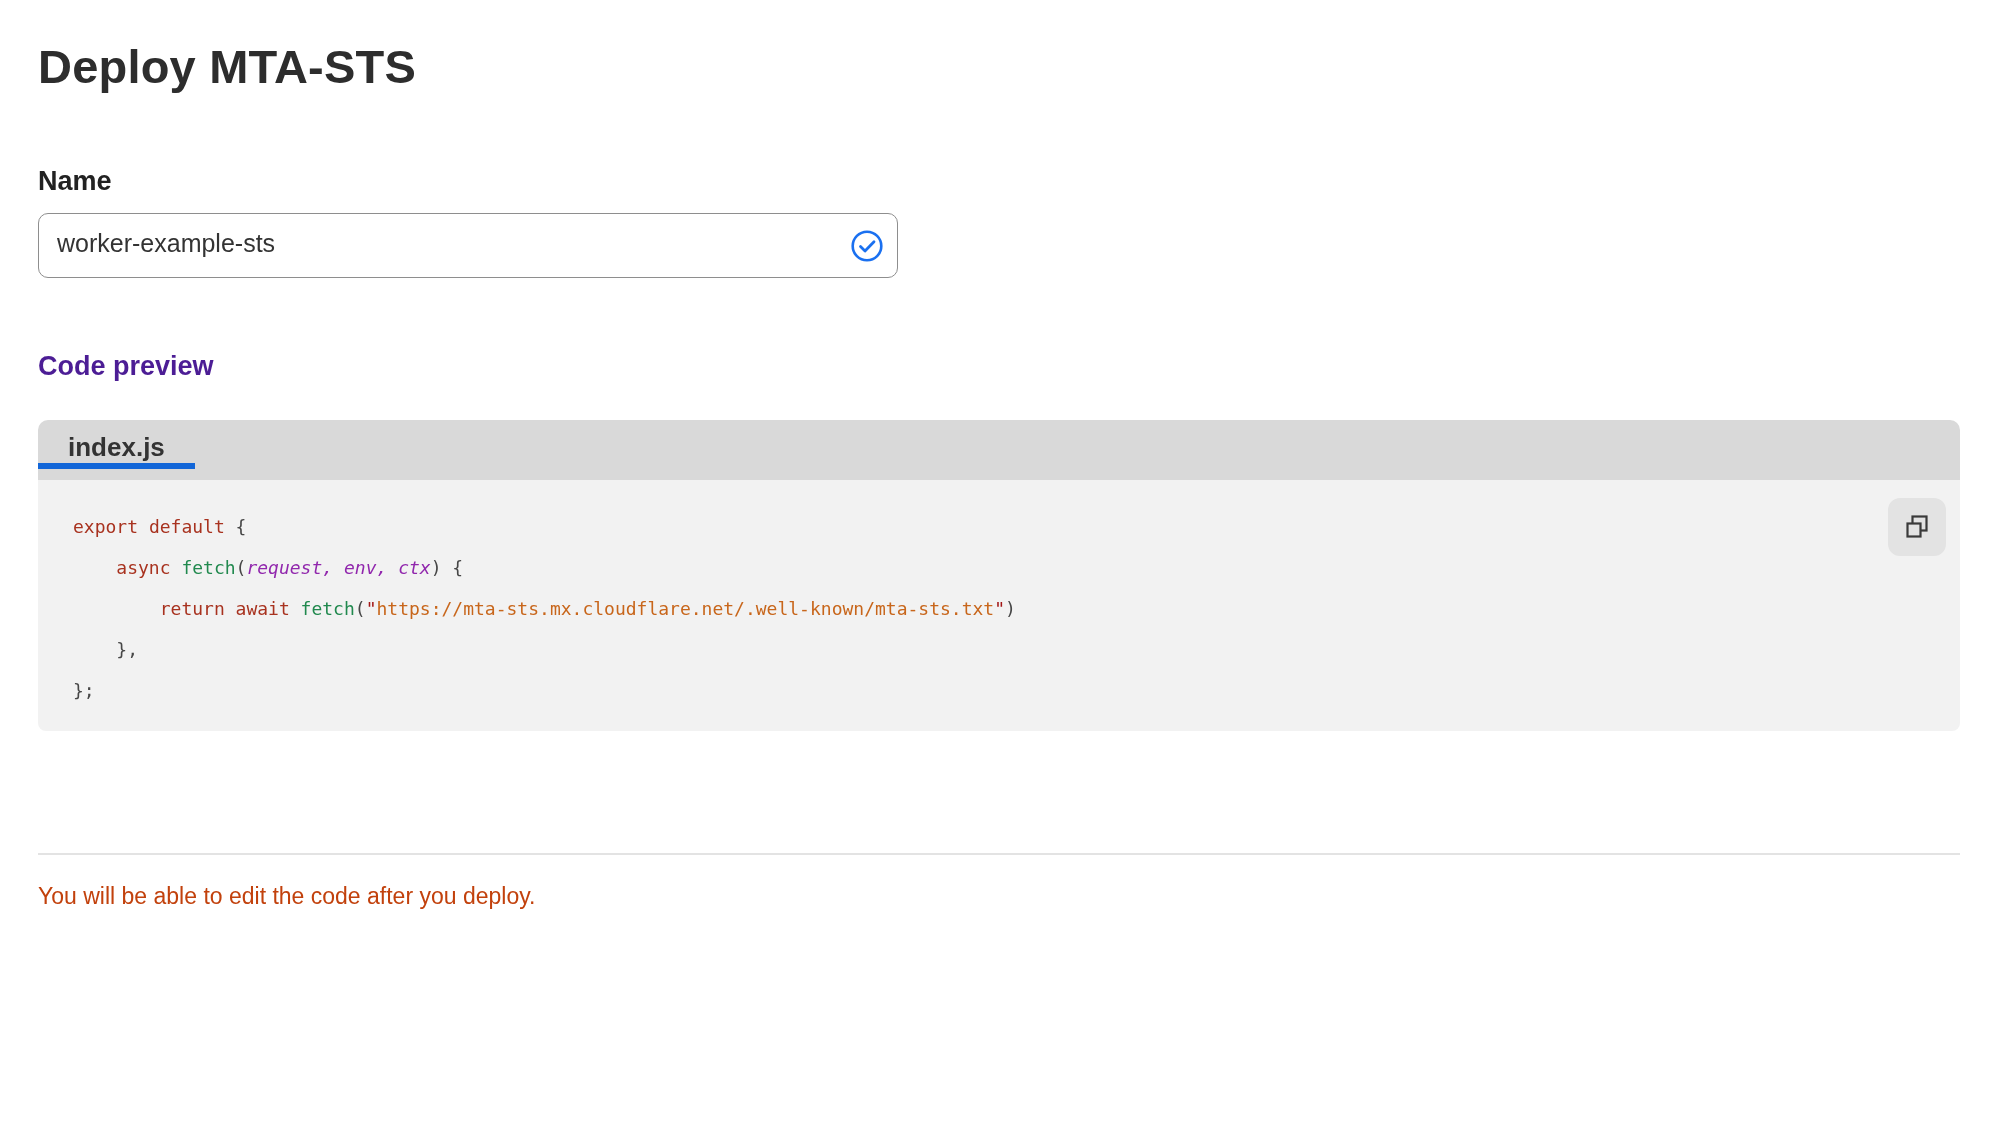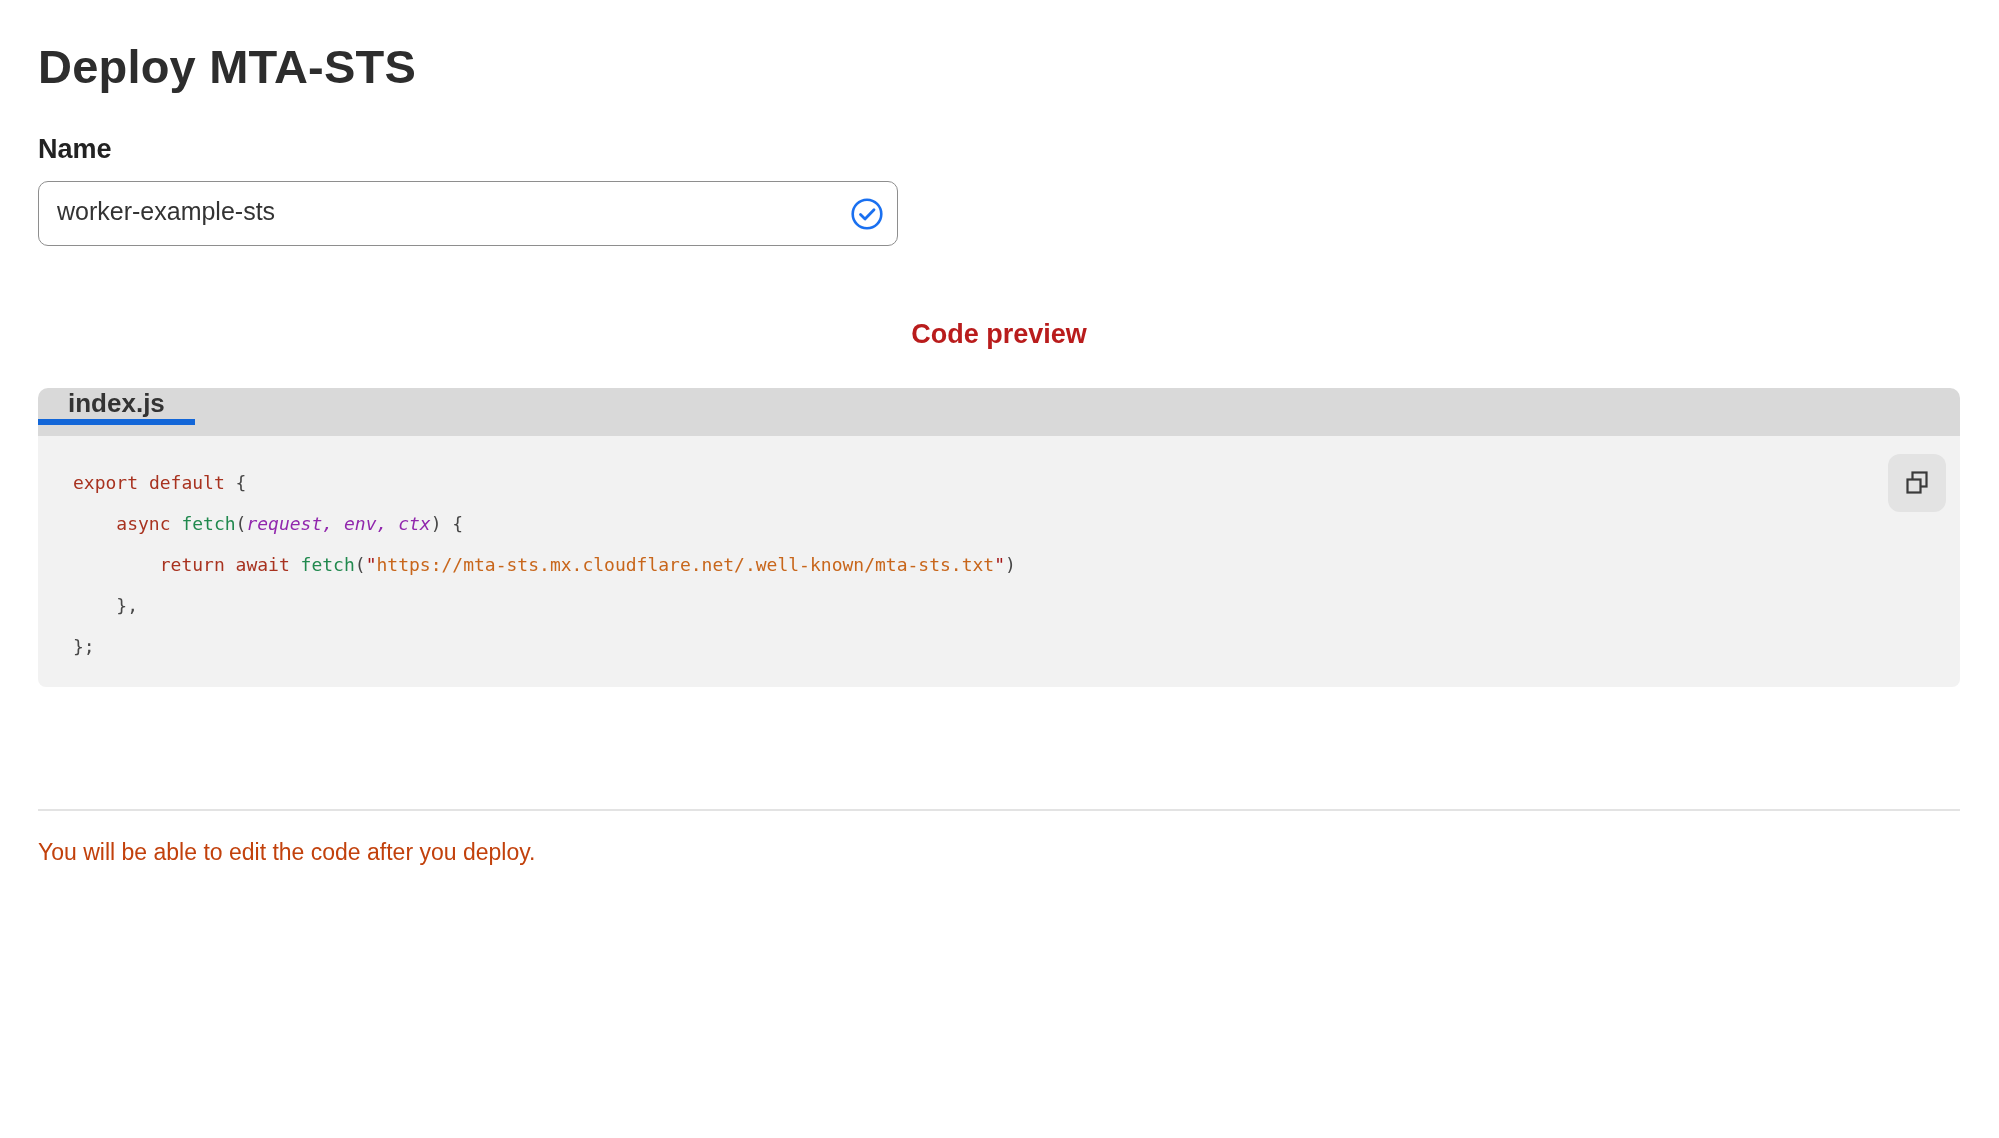--- a/index.html
+++ b/index.html
@@ -34,21 +34,21 @@
     color: #363636;
   }
   .intro-link {
     color: #1f72ee;
     text-decoration: underline;
     text-decoration-thickness: 2px;
     text-underline-offset: 6px;
     cursor: pointer;
   }
   .field-label {
-    margin-top: 40px;
+    margin-top: 72px;
     font-size: 27px;
     line-height: 31px;
     font-weight: 700;
     color: #222222;
   }
   .input-wrap {
     position: relative;
     width: 860px;
     margin-top: 16px;
   }
@@ -72,32 +72,31 @@
     transform: translateY(-50%);
     width: 34px;
     height: 34px;
     display: block;
   }
   .section-label {
     margin-top: 73px;
     font-size: 27px;
     line-height: 31px;
     font-weight: 700;
-    color: #b91c1c;
-    text-align: center;
+    color: #4c1d95;
   }
   .code-block {
     margin-top: 38px;
   }
   .tab-bar {
     background: #d9d9d9;
     border-radius: 10px 10px 0 0;
-    height: 48px;
-    display: flex;
-    align-items: flex-start;
+    height: 60px;
+    display: flex;
+    align-items: center;
   }
   .tab {
     padding: 0 30px;
     display: flex;
     align-items: center;
     font-size: 26px;
     font-weight: 700;
     color: #333333;
     border-bottom: 6px solid #1266d8;
     box-sizing: border-box;

